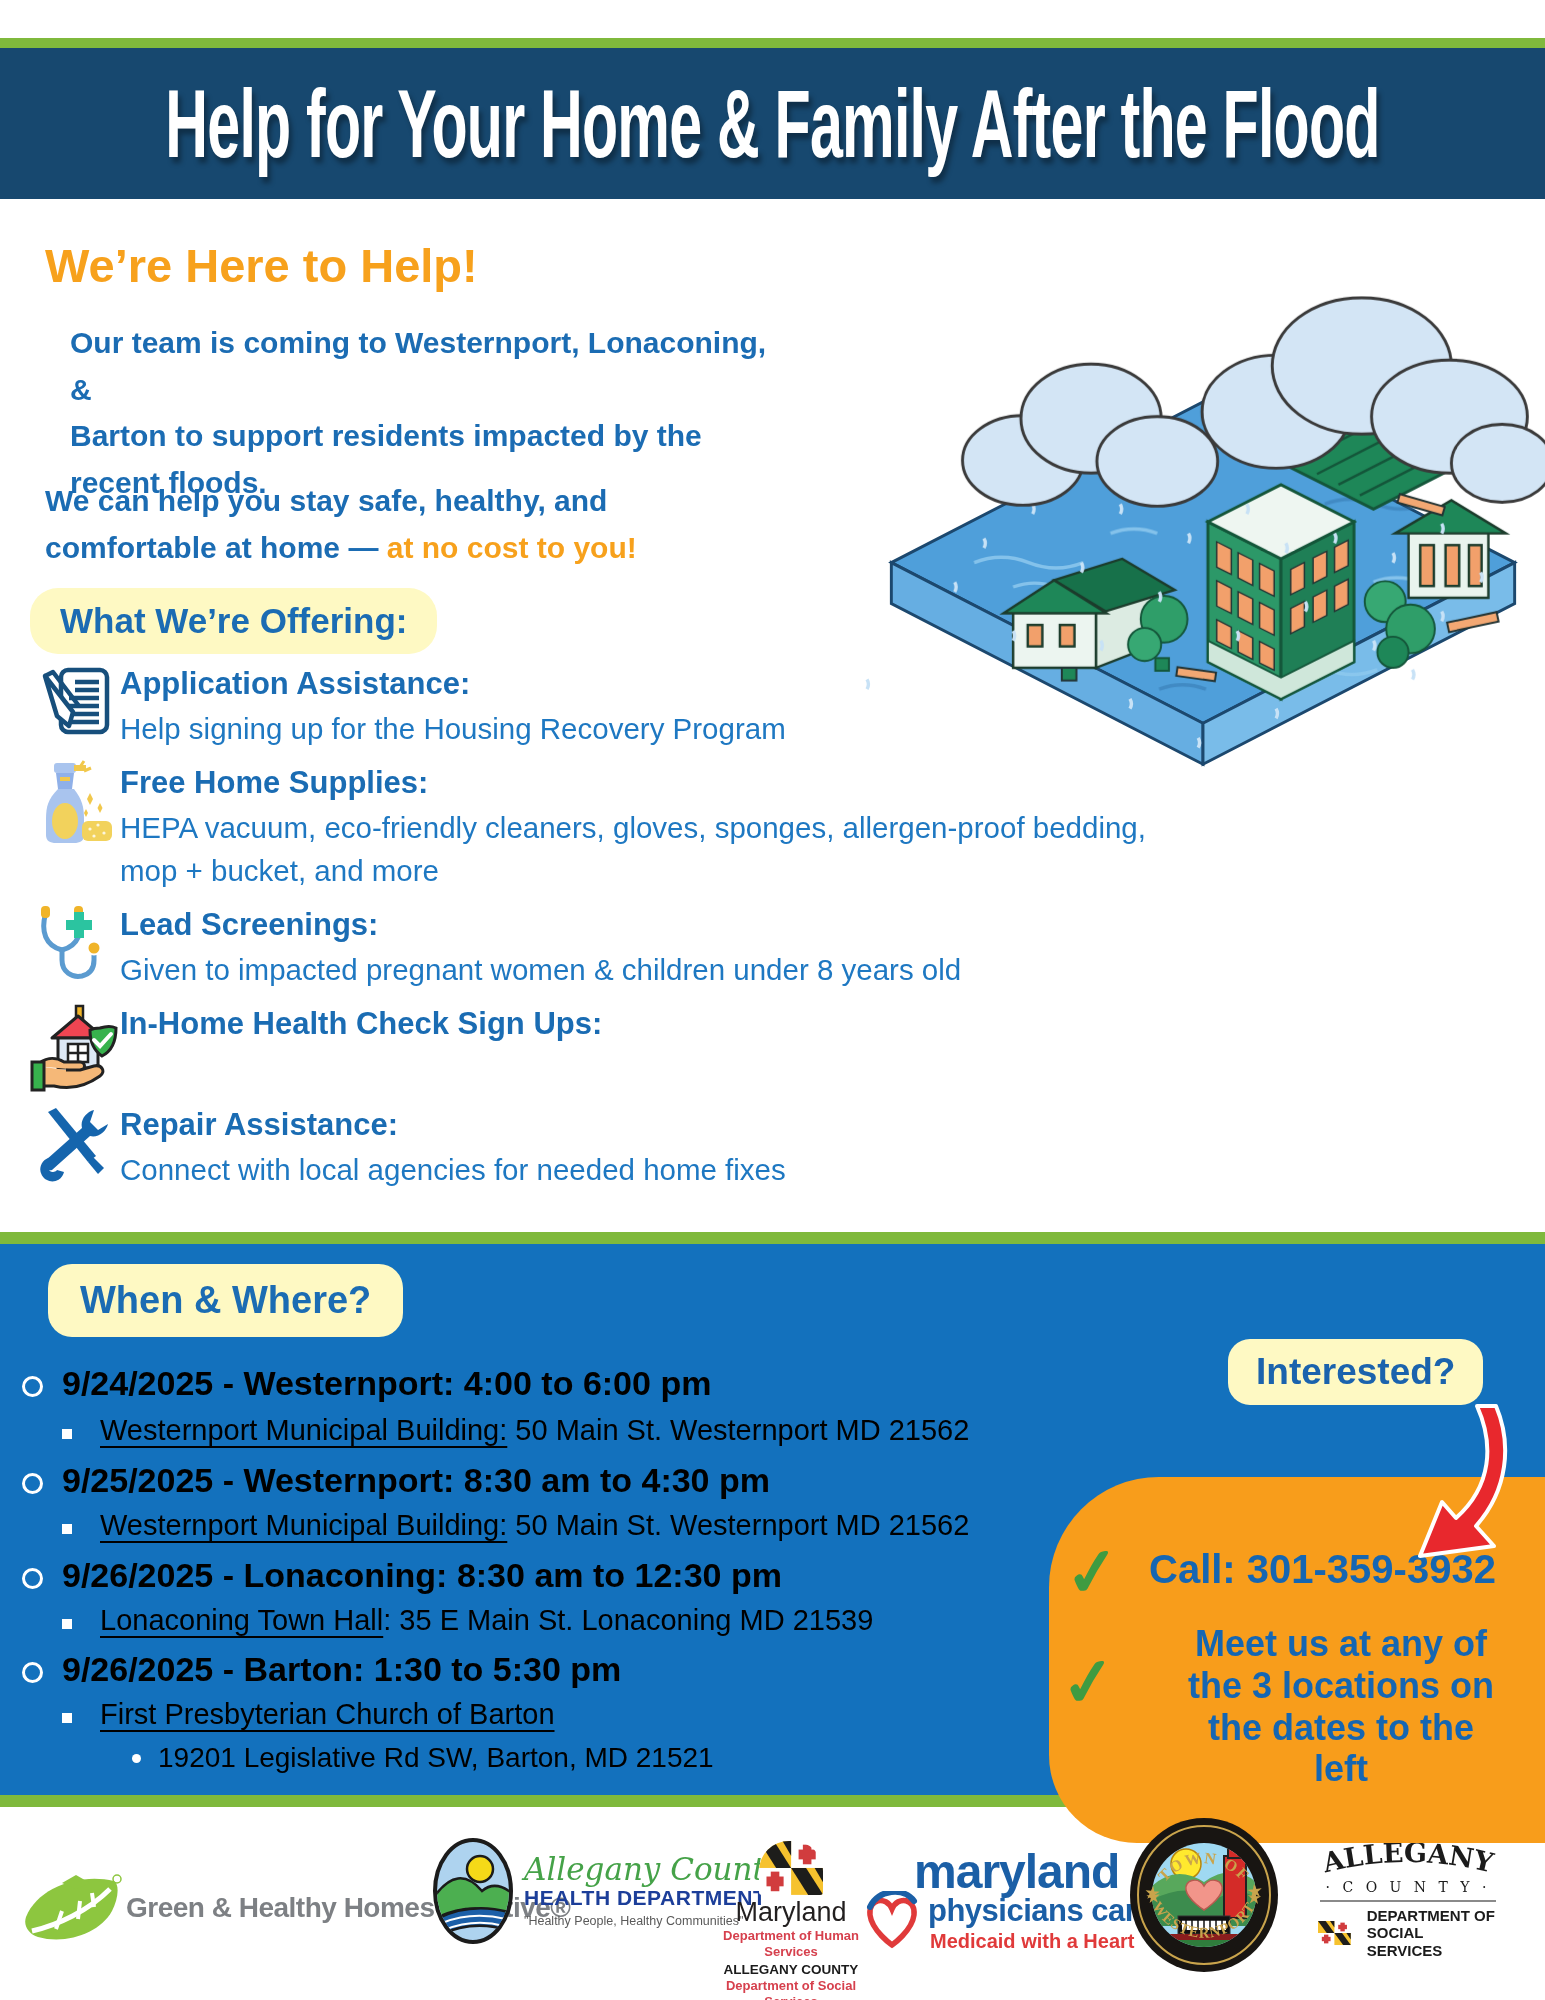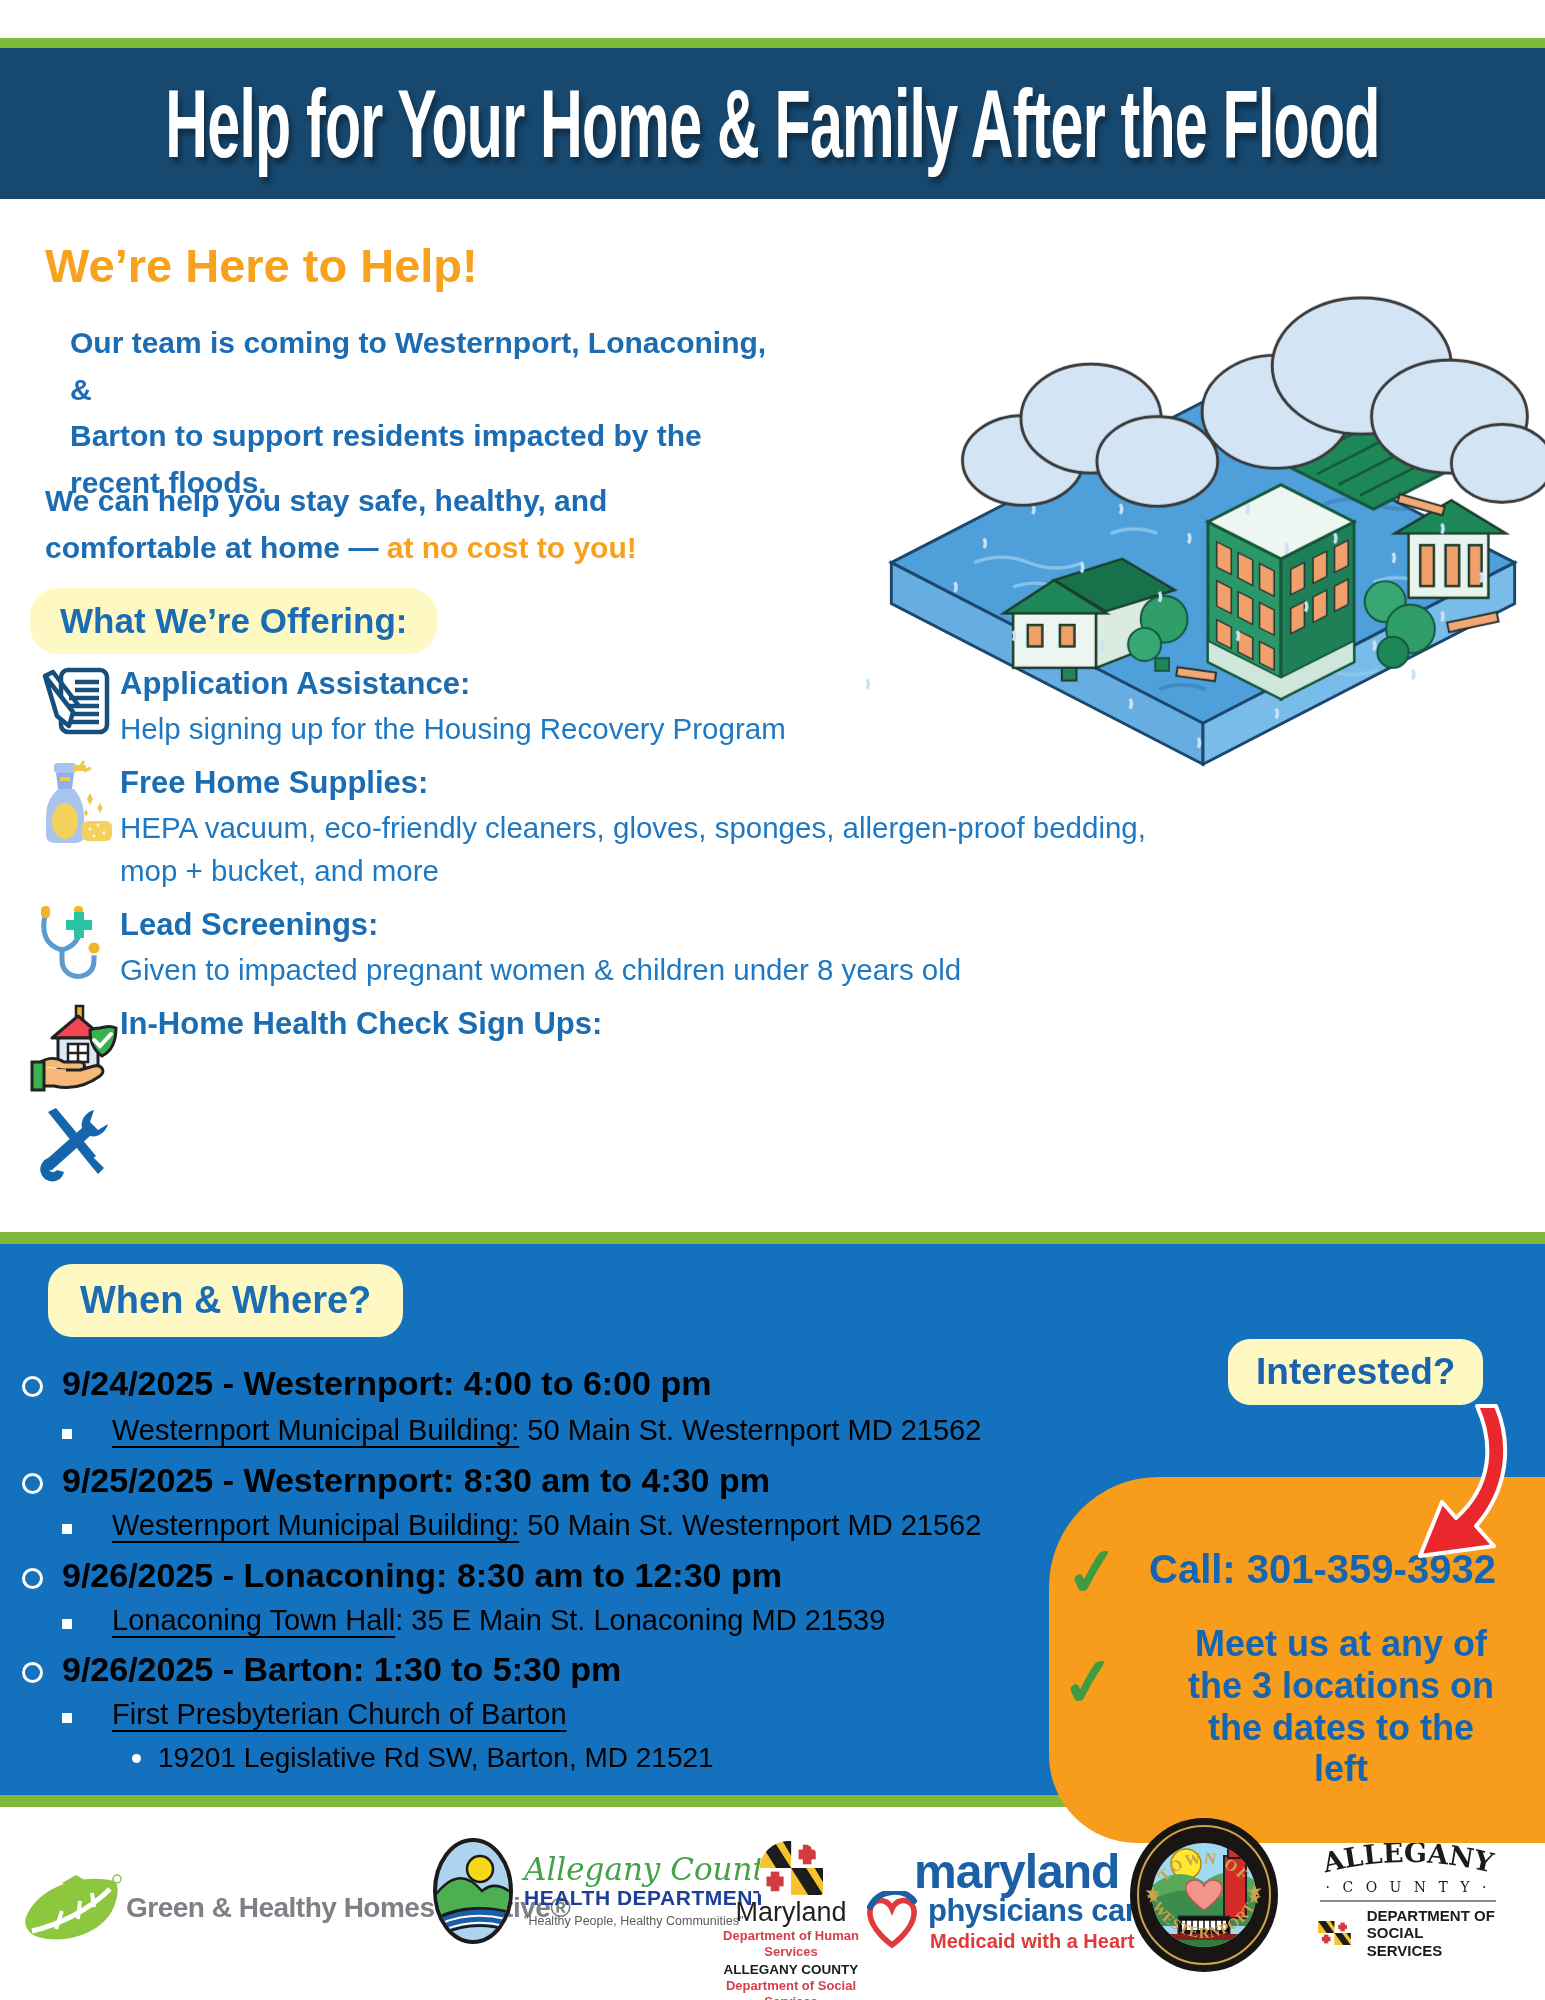--- a/index.html
+++ b/index.html
@@ -38,21 +38,21 @@
   
   .flood-art{position:absolute;left:858px;top:212px;width:690px;height:560px;}
 
   
   .blue-section{position:absolute;left:0;top:1244px;width:1545px;height:551px;background:#1371bd;}
   .ww-pill{position:absolute;left:48px;top:20px;font-size:38px;padding:15px 32px;border-radius:24px;z-index:3;}
   .ev{position:absolute;color:#000000;z-index:3;white-space:nowrap;}
   .ev-main{font-size:34px;font-weight:bold;left:62px;}
   .ev-sub{font-size:29px;left:100px;}
   .ev-sub2{font-size:28px;left:158px;}
-  .ev .venue{text-decoration:underline;text-underline-offset:6px;text-decoration-thickness:2px;margin-left:12px;}
+  .ev .venue{text-decoration:underline;text-underline-offset:6px;text-decoration-thickness:2px;}
   .mk{position:absolute;z-index:3;}
   .mk-ring{width:15px;height:15px;border:3.5px solid #fff;border-radius:50%;}
   .mk-sq{width:10px;height:10px;background:#fff;}
   .mk-dot{width:9px;height:9px;background:#fff;border-radius:50%;}
 
   .interested-pill{position:absolute;left:1228px;top:95px;font-size:37px;padding:12px 28px;
     border-radius:22px;color:#1b63ad;z-index:4;}
 
   .orange-box{position:absolute;left:1049px;top:1477px;width:496px;height:366px;background:#f89d1b;
     border-radius:110px 0 0 88px;z-index:2;}
@@ -338,20 +338,24 @@
     <div class="offer-item">
       <div class="offer-icon">
         <svg width="80" height="80" viewBox="0 0 80 80">
           <g fill="#1565ad">
             <path d="M14,8 L22,4 L62,52 L54,58 Z"></path>
             <path d="M54,58 L64,70 L70,64 L58,52 Z"></path>
             <path d="M60,6 C52,8 46,16 48,24 L12,56 C8,60 12,68 18,66 L56,32 C64,34 72,28 74,20 L64,26 L56,18 Z"></path>
             <path d="M22,54 a12,12 0 1 0 8,14 l-7,-2 a5,5 0 1 1 -4,-8 Z"></path>
           </g>
         </svg>
+      </div>
+      <div class="offer-text">
+        <div class="offer-title">Repair Assistance:</div>
+        <div class="offer-desc">Connect with local agencies for needed home fixes</div>
       </div>
     </div>
   </div>
 
   <div class="bar g2"></div>
   <div class="blue-section">
     <div class="pill ww-pill">When &amp; Where?</div>
 
     <span class="mk mk-ring" style="left:22px;top:132px"></span>
     <div class="ev ev-main" style="top:120px">9/24/2025 - Westernport: 4:00 to 6:00 pm</div>

